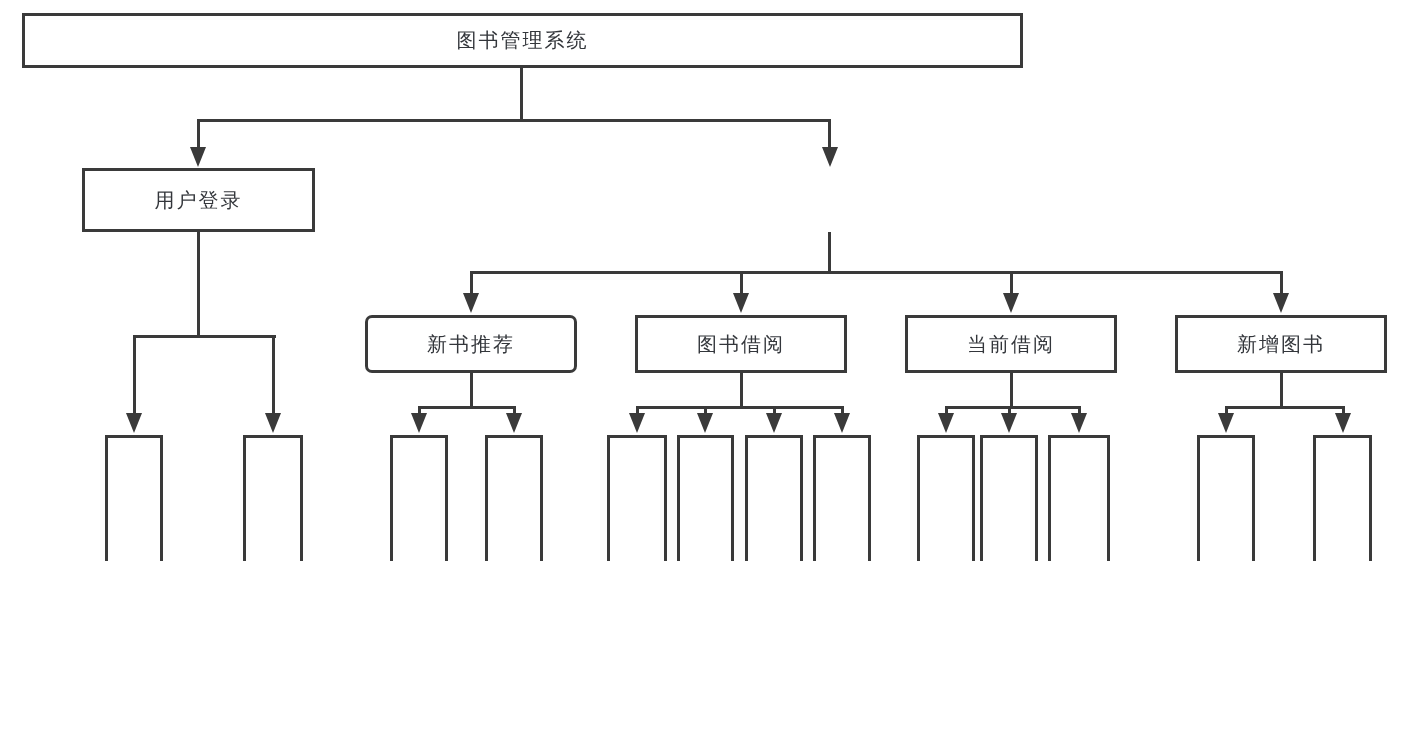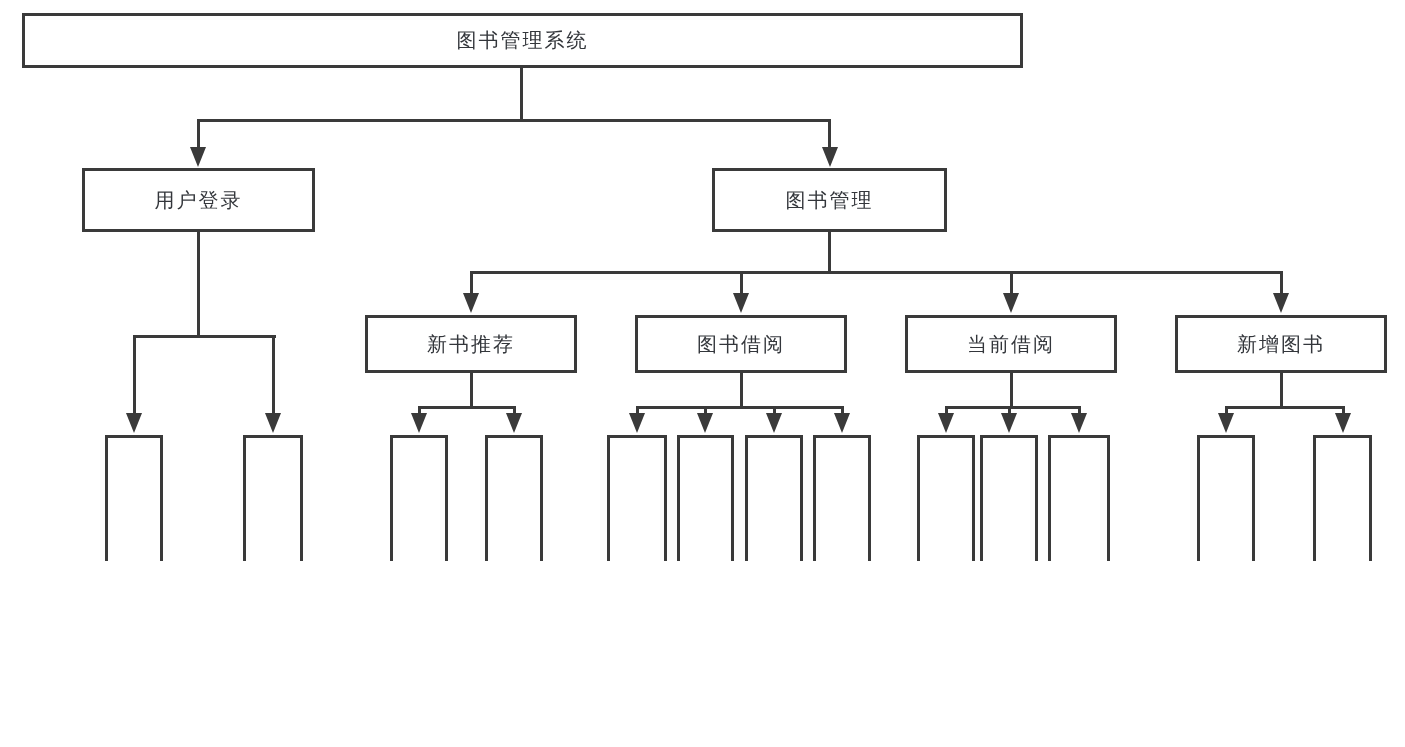--- a/index.html
+++ b/index.html
@@ -43,43 +43,40 @@
   <div class="vline" style="left:520px;top:68px;height:53px;"></div>
   <div class="hline" style="left:197px;top:119px;width:634px;"></div>
   <div class="vline" style="left:197px;top:119px;height:31px;"></div>
   <div class="arrow" style="left:190px;top:147px;"></div>
   <div class="vline" style="left:828px;top:119px;height:31px;"></div>
   <div class="arrow" style="left:822px;top:147px;"></div>
 
   <div class="box hbox" style="left:82px;top:168px;width:233px;height:64px;">
     <span>用户登录</span>
   </div>
-  <div class="box hbox" style="left:712px;top:168px;width:235px;height:64px;">
-    <span>图书管理</span>
-  </div>
 
   <div class="vline" style="left:197px;top:232px;height:105px;"></div>
   <div class="hline" style="left:133px;top:335px;width:143px;"></div>
   <div class="vline" style="left:133px;top:335px;height:80px;"></div>
   <div class="arrow" style="left:126px;top:413px;"></div>
   <div class="vline" style="left:272px;top:335px;height:80px;"></div>
   <div class="arrow" style="left:265px;top:413px;"></div>
 
   <div class="vline" style="left:828px;top:232px;height:41px;"></div>
   <div class="hline" style="left:470px;top:271px;width:813px;"></div>
   <div class="vline" style="left:470px;top:271px;height:24px;"></div>
   <div class="arrow" style="left:463px;top:293px;"></div>
   <div class="vline" style="left:740px;top:271px;height:24px;"></div>
   <div class="arrow" style="left:733px;top:293px;"></div>
   <div class="vline" style="left:1010px;top:271px;height:24px;"></div>
   <div class="arrow" style="left:1003px;top:293px;"></div>
   <div class="vline" style="left:1280px;top:271px;height:24px;"></div>
   <div class="arrow" style="left:1273px;top:293px;"></div>
 
-  <div class="box hbox" style="left:365px;top:315px;width:212px;height:58px;">
+  <div class="box hbox" style="left:365px;top:315px;width:212px;height:58px;border-radius:7px;">
     <span>新书推荐</span>
   </div>
   <div class="box hbox" style="left:905px;top:315px;width:212px;height:58px;">
     <span>当前借阅</span>
   </div>
   <div class="box hbox" style="left:635px;top:315px;width:212px;height:58px;">
     <span>图书借阅</span>
   </div>
   <div class="box hbox" style="left:1175px;top:315px;width:212px;height:58px;">
     <span>新增图书</span>

